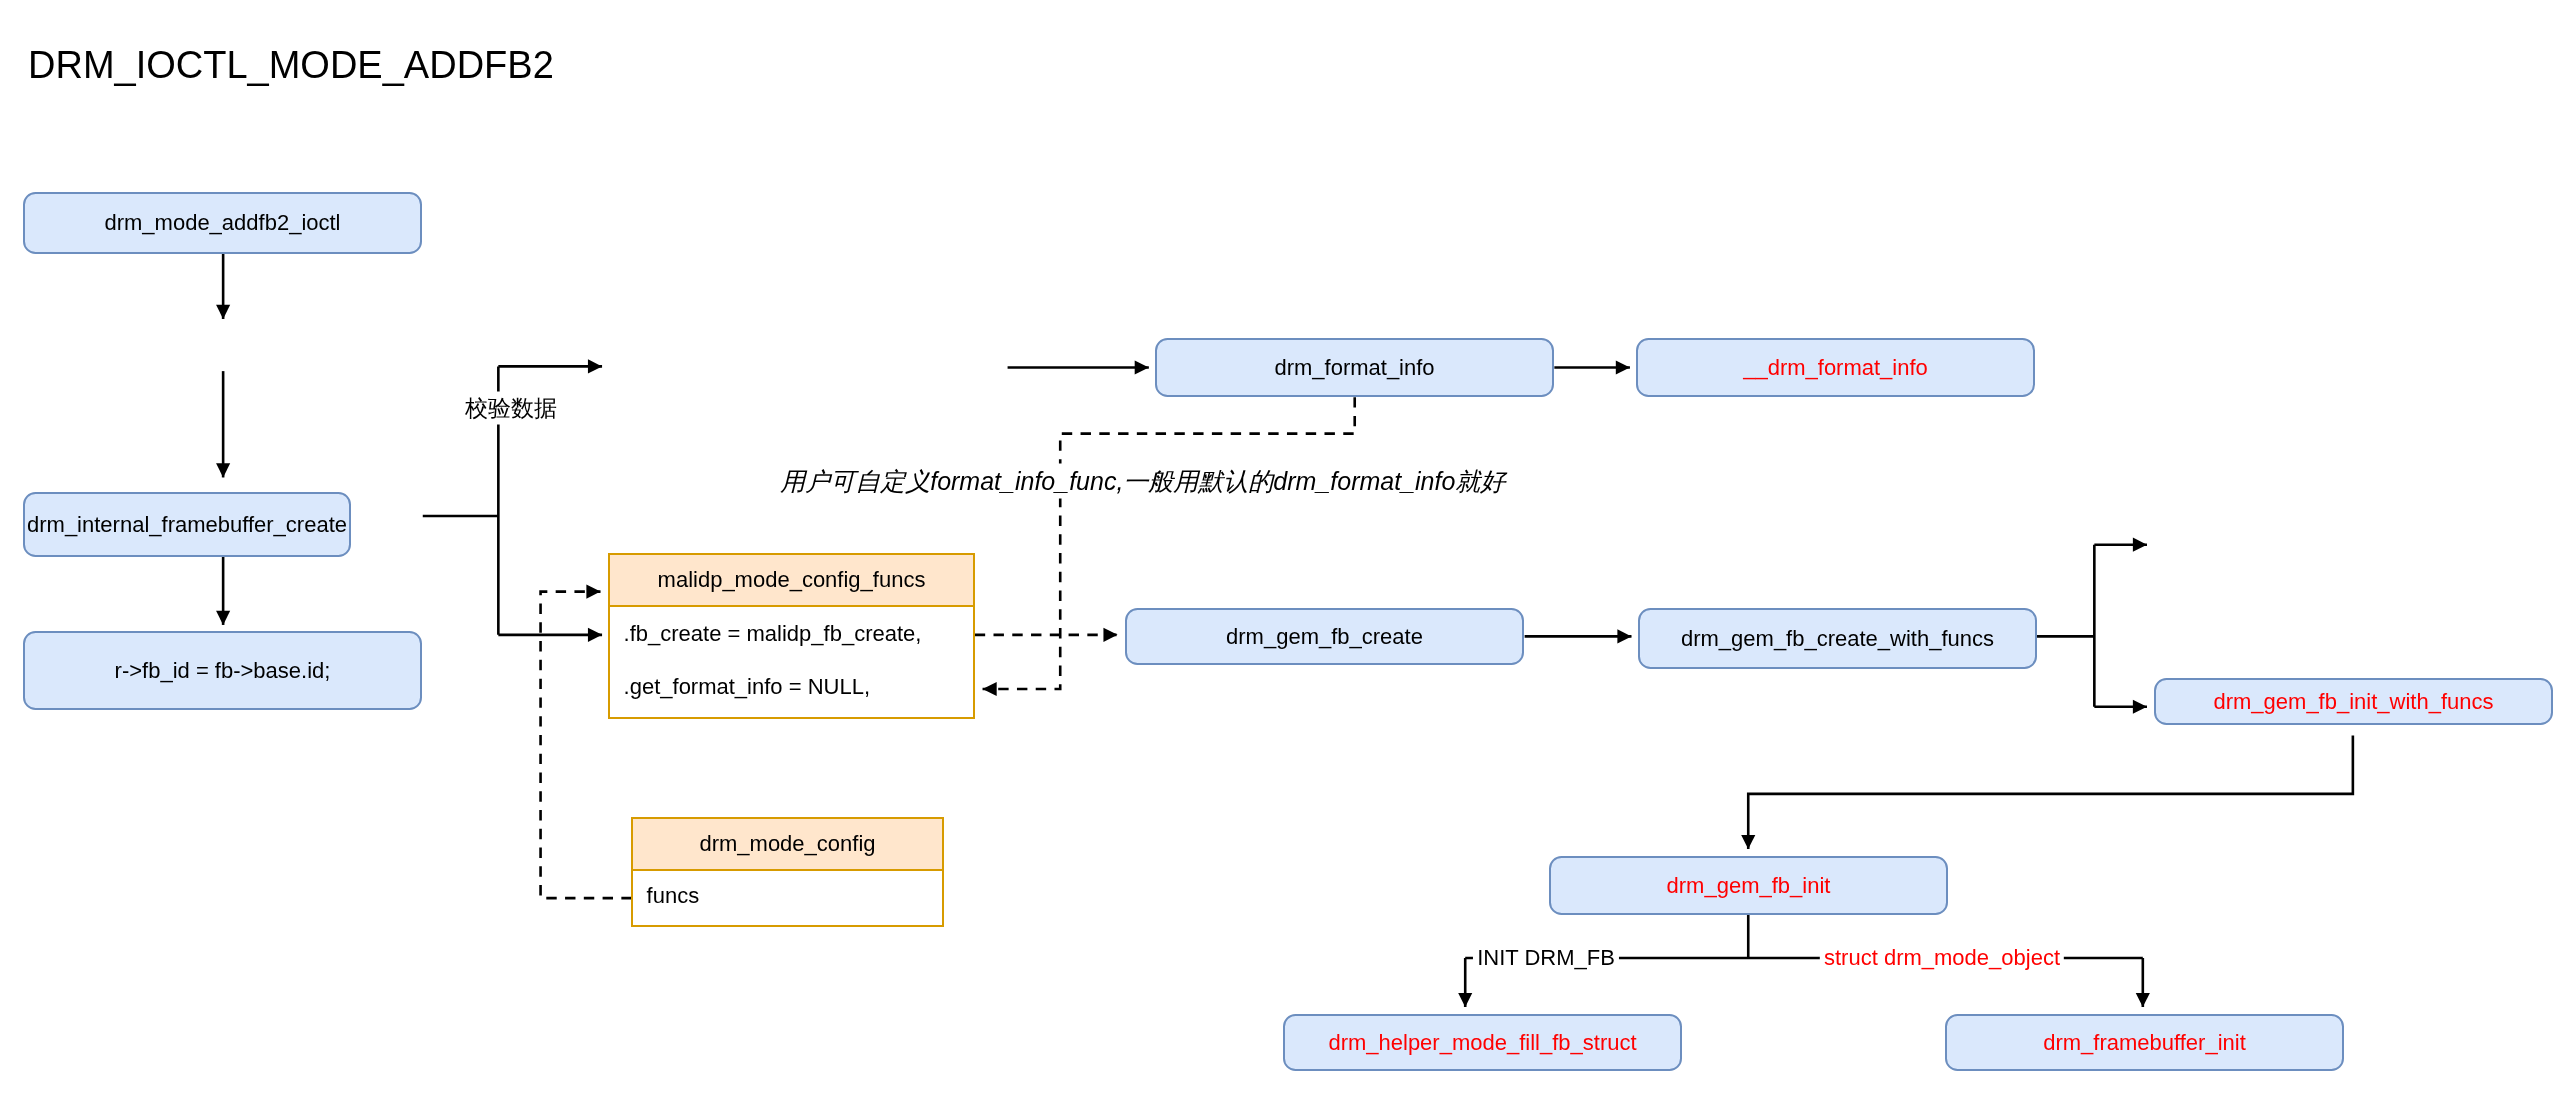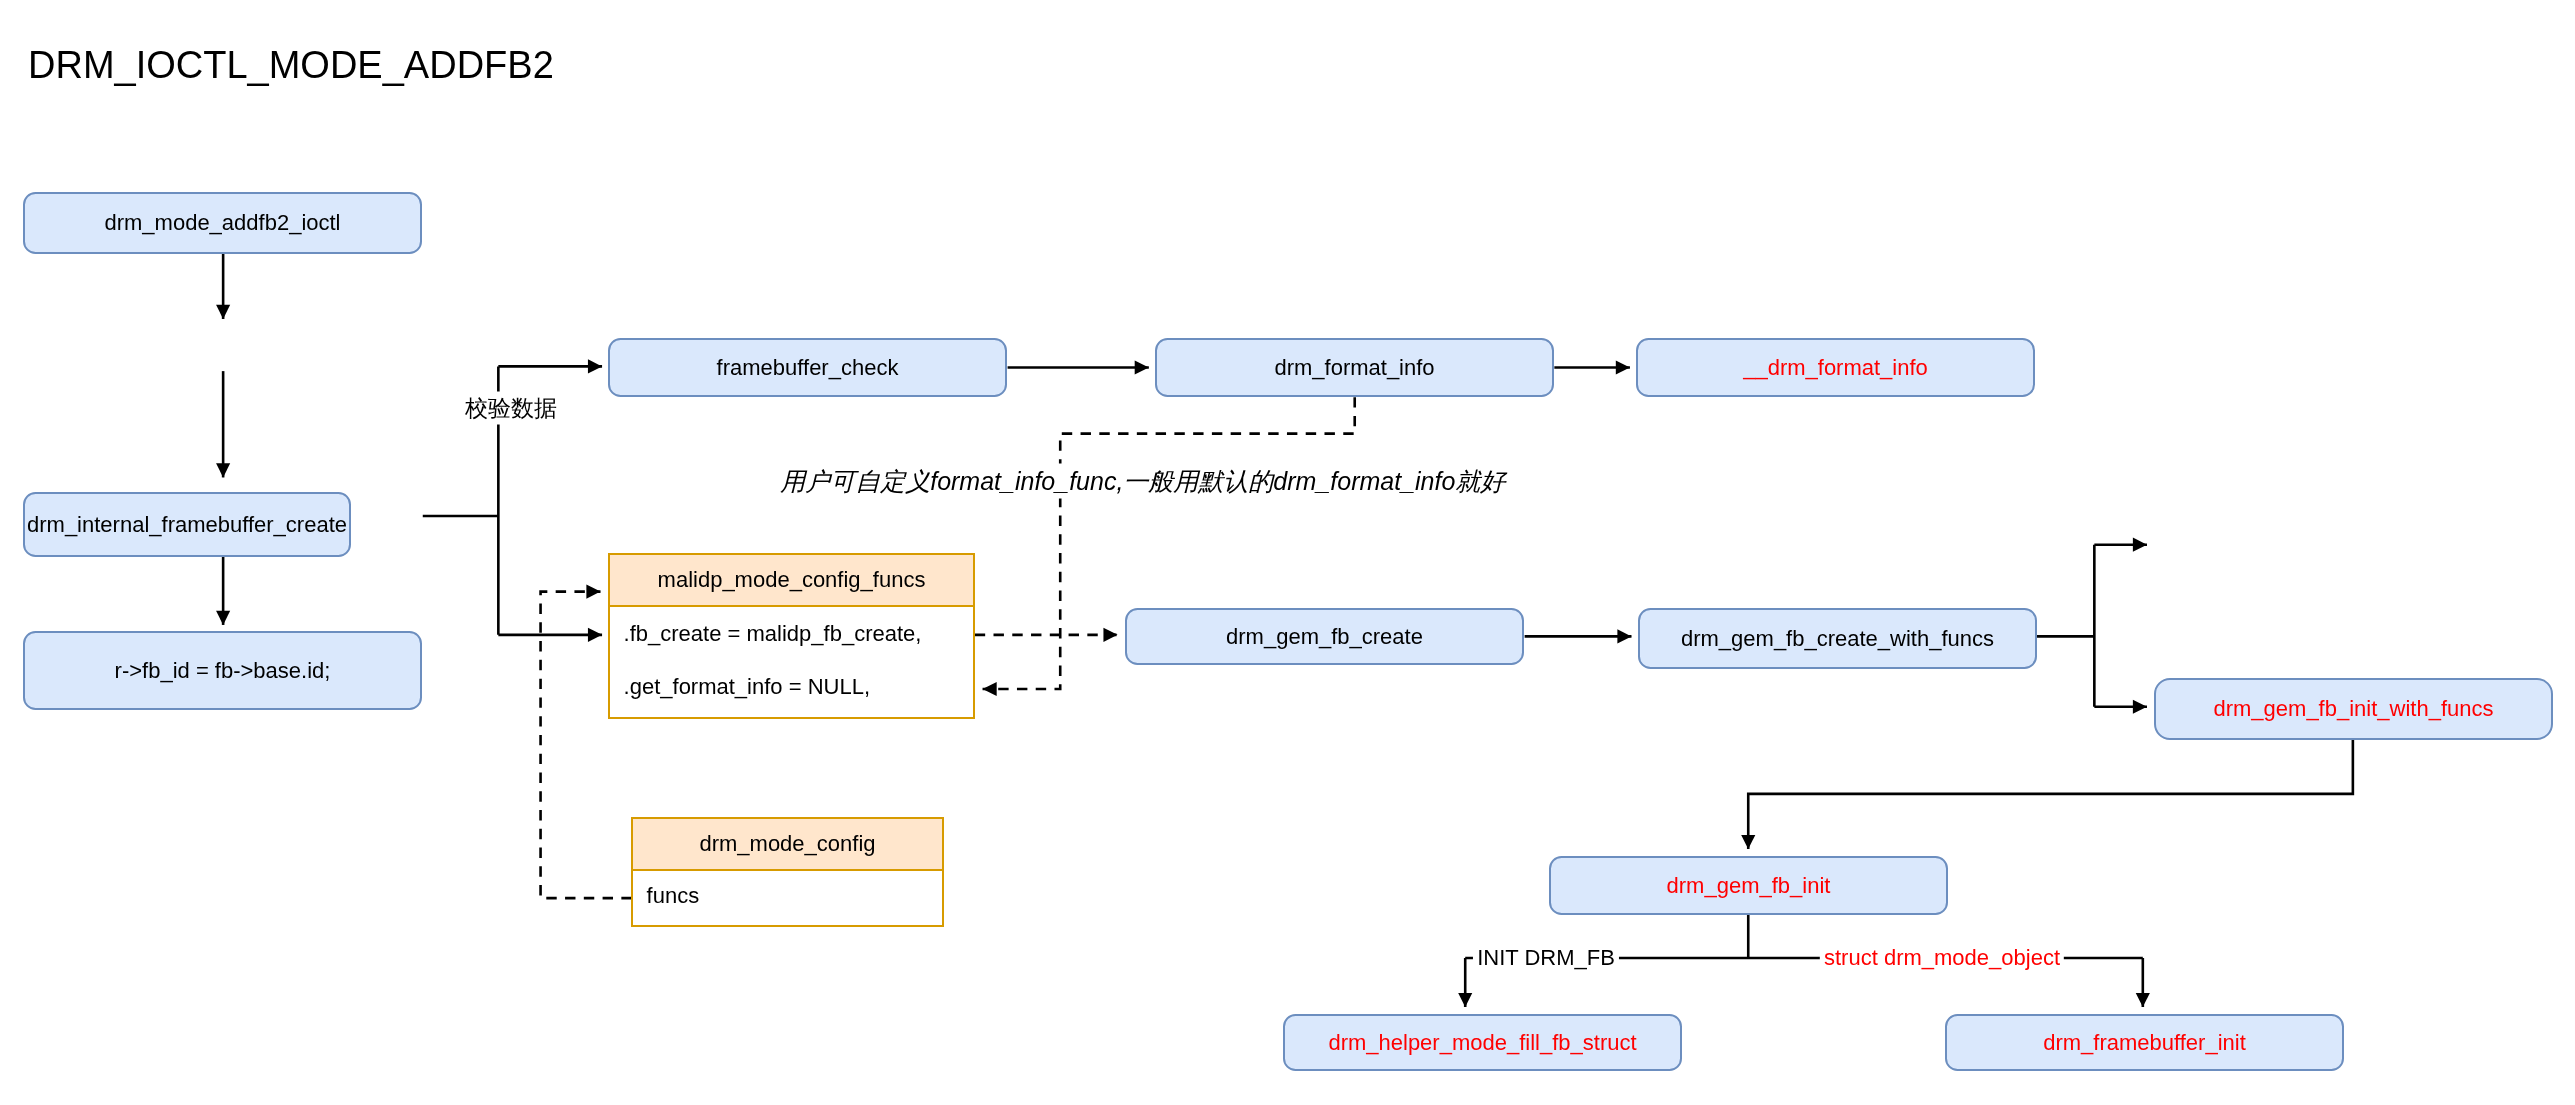--- a/index.html
+++ b/index.html
@@ -77,26 +77,25 @@
     <path class="dashed" d="M2598,762 V832 H2033 V1322 H1884" marker-end="url(#arrow)"></path>
     <path class="dashed" d="M1869,1218 H2143" marker-end="url(#arrow)"></path>
     <path class="dashed" d="M1211,1723 H1036 V1135 H1151" marker-end="url(#arrow)"></path>
   </svg>
 
   <div class="page-title">DRM_IOCTL_MODE_ADDFB2</div>
 
   <div class="node" style="left:23px;top:192px;width:399px;height:62px;">drm_mode_addfb2_ioctl</div>
   <div class="node" style="left:23px;top:492px;width:328px;height:65px;">drm_internal_framebuffer_create</div>
   <div class="node" style="left:23px;top:631px;width:399px;height:79px;">r-&gt;fb_id = fb-&gt;base.id;</div>
-  <div class="node" style="left:608px;top:338px;width:399px;height:59px;">framebuffer_check</div>
   <div class="node red" style="left:1636px;top:338px;width:399px;height:59px;">__drm_format_info</div>
   <div class="node" style="left:1155px;top:338px;width:399px;height:59px;">drm_format_info</div>
   <div class="node" style="left:1125px;top:608px;width:399px;height:57px;">drm_gem_fb_create</div>
   <div class="node" style="left:1638px;top:608px;width:399px;height:61px;">drm_gem_fb_create_with_funcs</div>
-  <div class="node red" style="left:2154px;top:678px;width:399px;height:62px;border-radius:16px;">drm_gem_fb_init_with_funcs</div>
+  <div class="node red" style="left:2154px;top:678px;width:399px;height:47px;">drm_gem_fb_init_with_funcs</div>
   <div class="node red" style="left:1549px;top:856px;width:399px;height:59px;">drm_gem_fb_init</div>
   <div class="node red" style="left:1283px;top:1014px;width:399px;height:57px;">drm_helper_mode_fill_fb_struct</div>
   <div class="node red" style="left:1945px;top:1014px;width:399px;height:57px;">drm_framebuffer_init</div>
 
   <div class="uml" style="left:631px;top:817px;width:313px;height:110px;">
     <div class="hdr" style="height:52px;">drm_mode_config</div>
     <div class="body" style="height:50px;">
       <div class="row">funcs</div>
     </div>
   </div>

